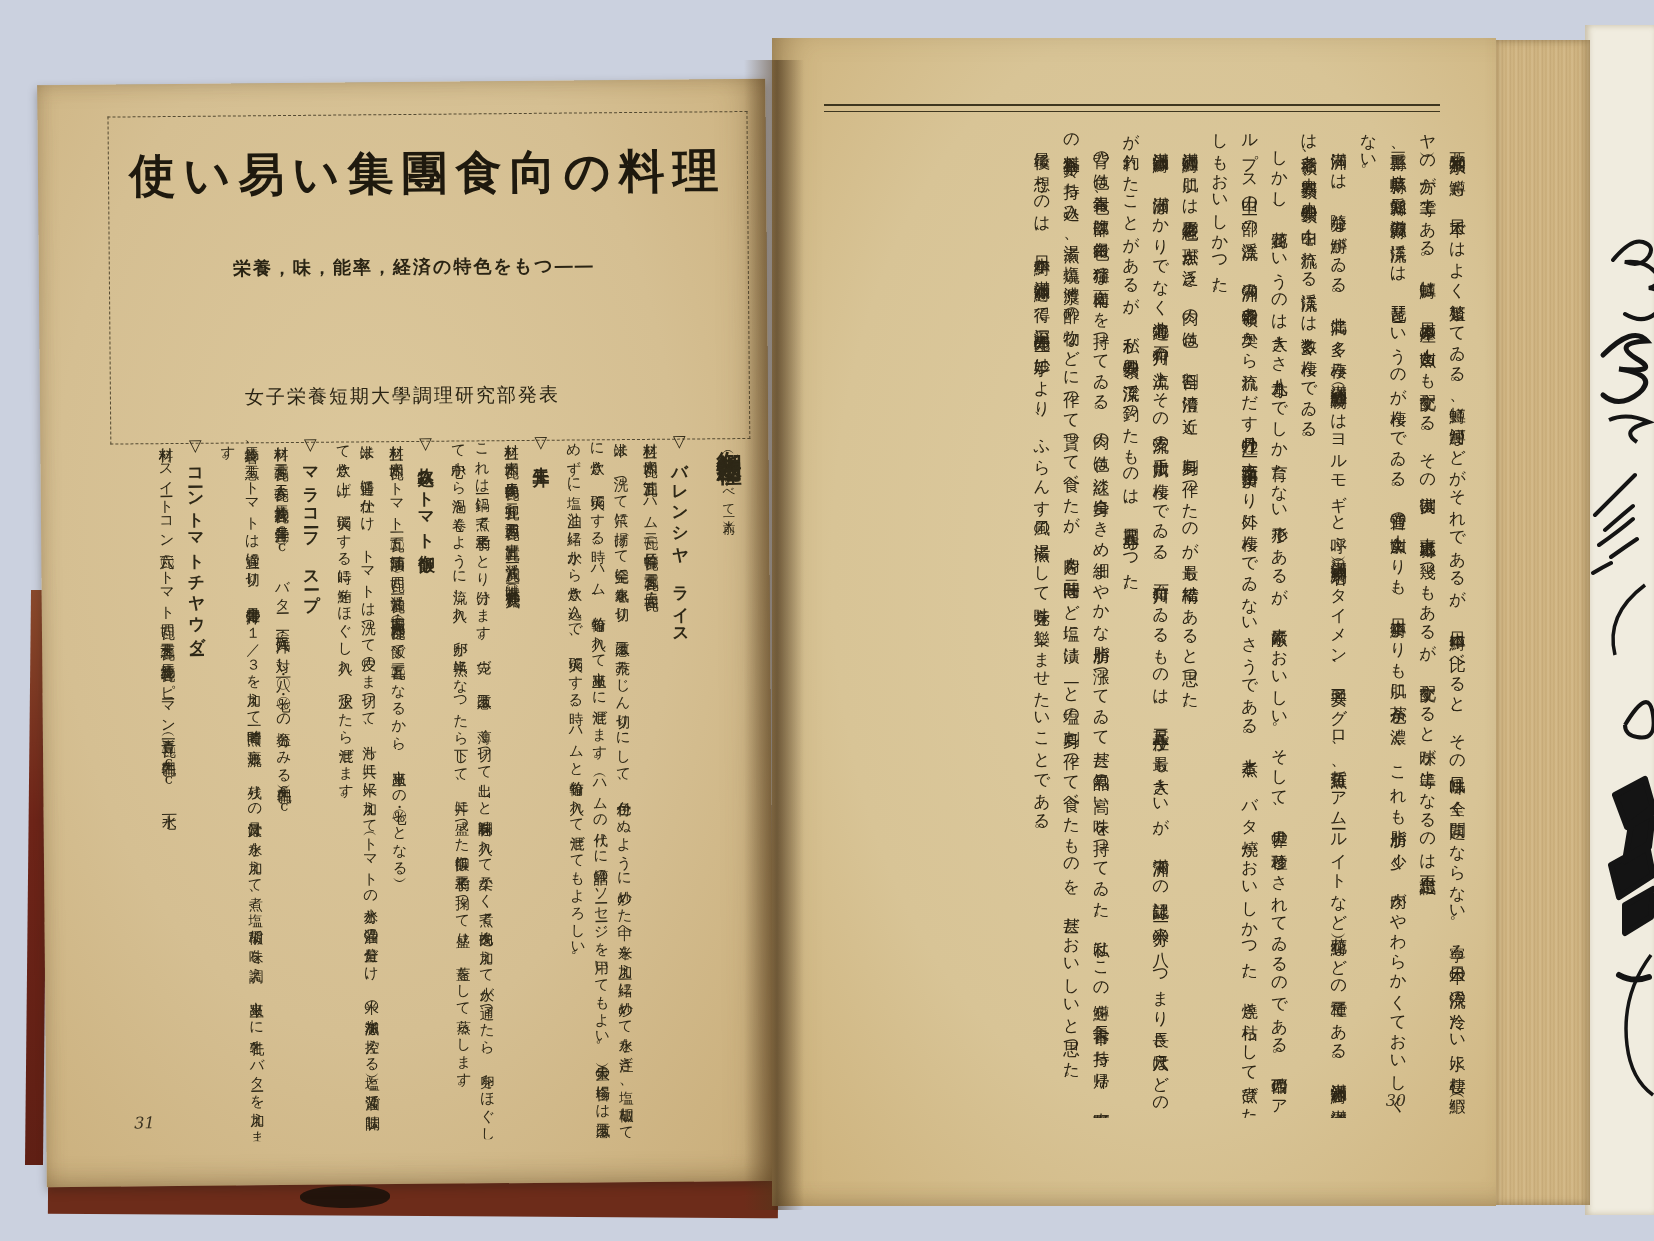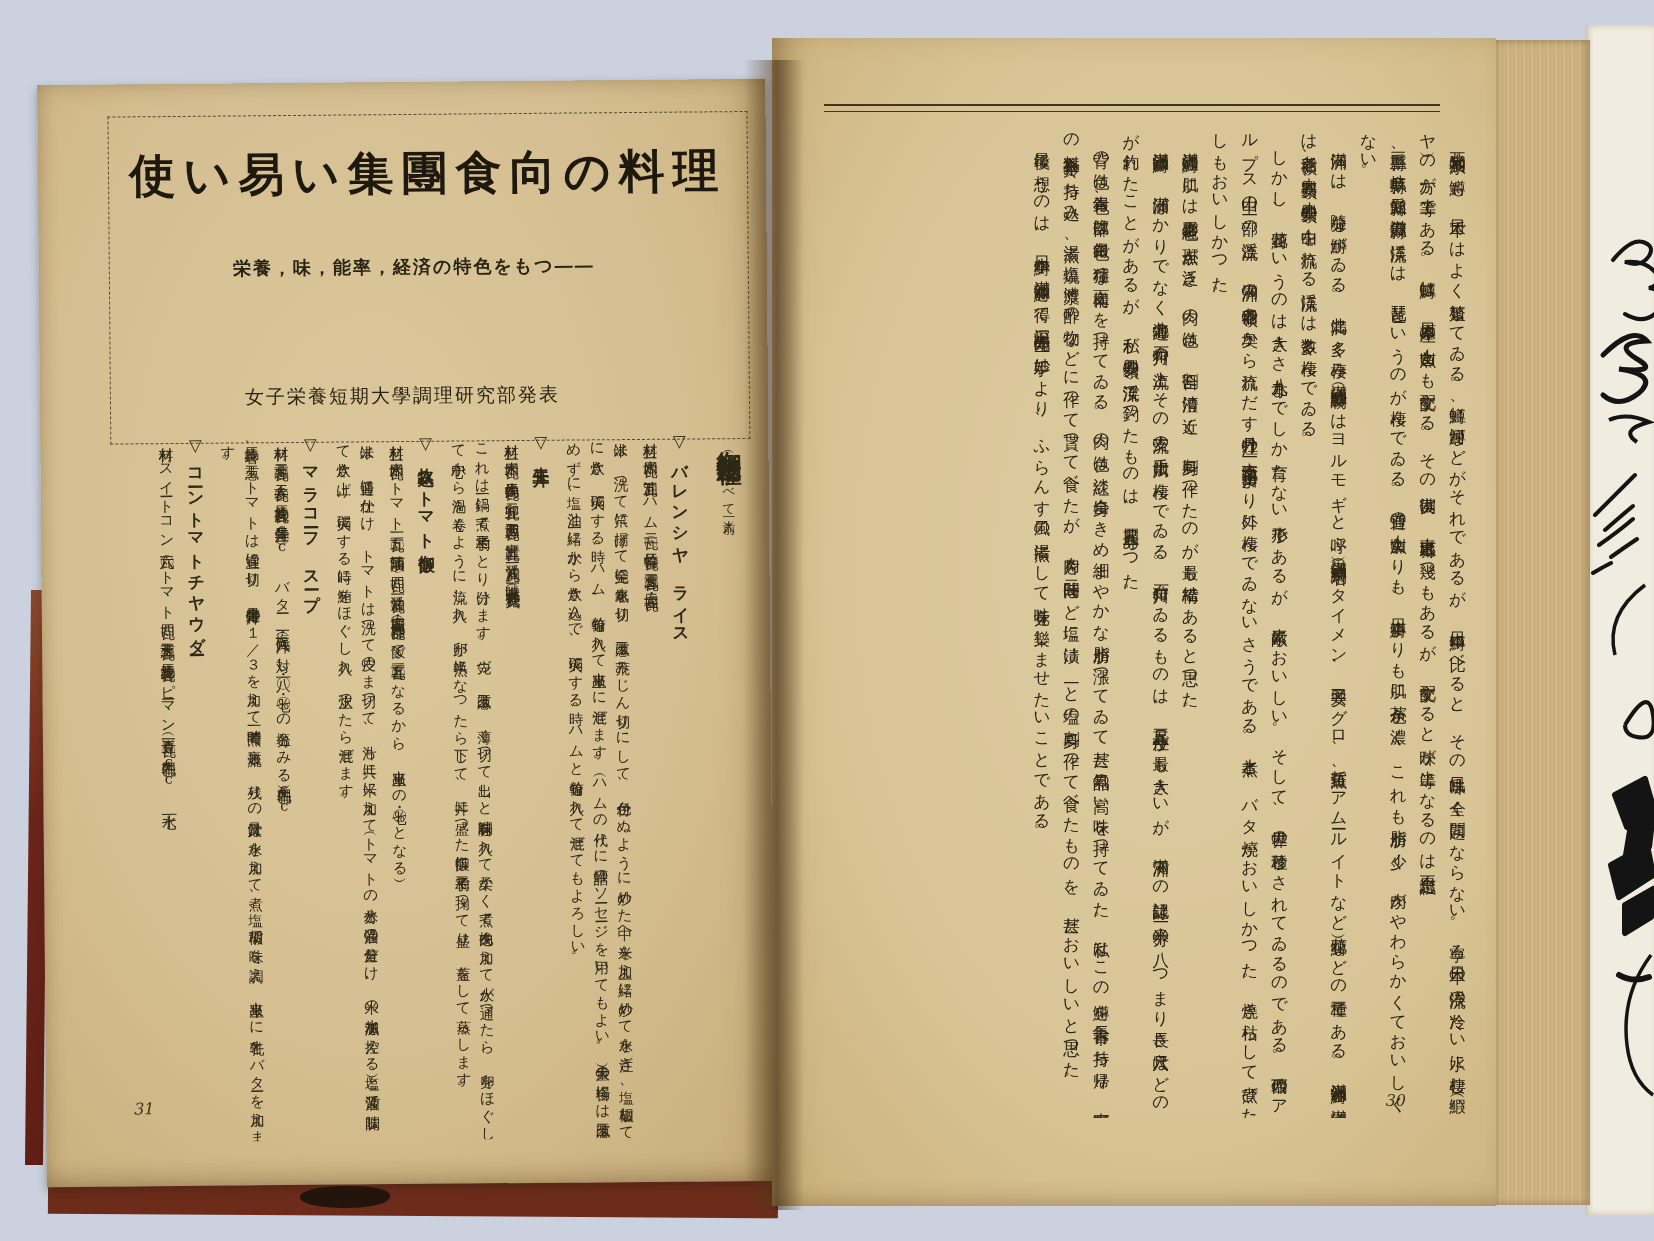--- a/index.html
+++ b/index.html
@@ -107,21 +107,21 @@
     position:absolute;top:66px;left:52px;width:616px;height:5px;
     border-top:2px solid #3e361f;border-bottom:1px solid #3e361f;
   }
   .article{
     position:absolute;top:84px;right:24px;width:648px;height:996px;
     font-size:16.5px;line-height:1.8;letter-spacing:1.5px;color:#2c2515;
   }
   .article p{margin:0;text-indent:1em;}
   
   .pnum{position:absolute;font-size:16px;font-style:italic;color:#3a3220;}
-  .pnum-left{left:88px;bottom:68px;}
+  .pnum-left{left:88px;bottom:54px;}
   .pnum-right{right:90px;bottom:96px;}
 </style>
 </head>
 <body>
 
 <div class="scan">
 
   <div class="white-page">
     <svg width="69" height="1190" viewBox="0 0 69 1190">
       <path d="M28 235 q18 -22 30 -18 q12 4 6 14 q-8 12 -24 6 q20 -2 30 10 q8 12 -6 16 q22 4 10 22 q-14 16 -34 4" fill="none" stroke="#141414" stroke-width="4" stroke-linecap="round"></path>

